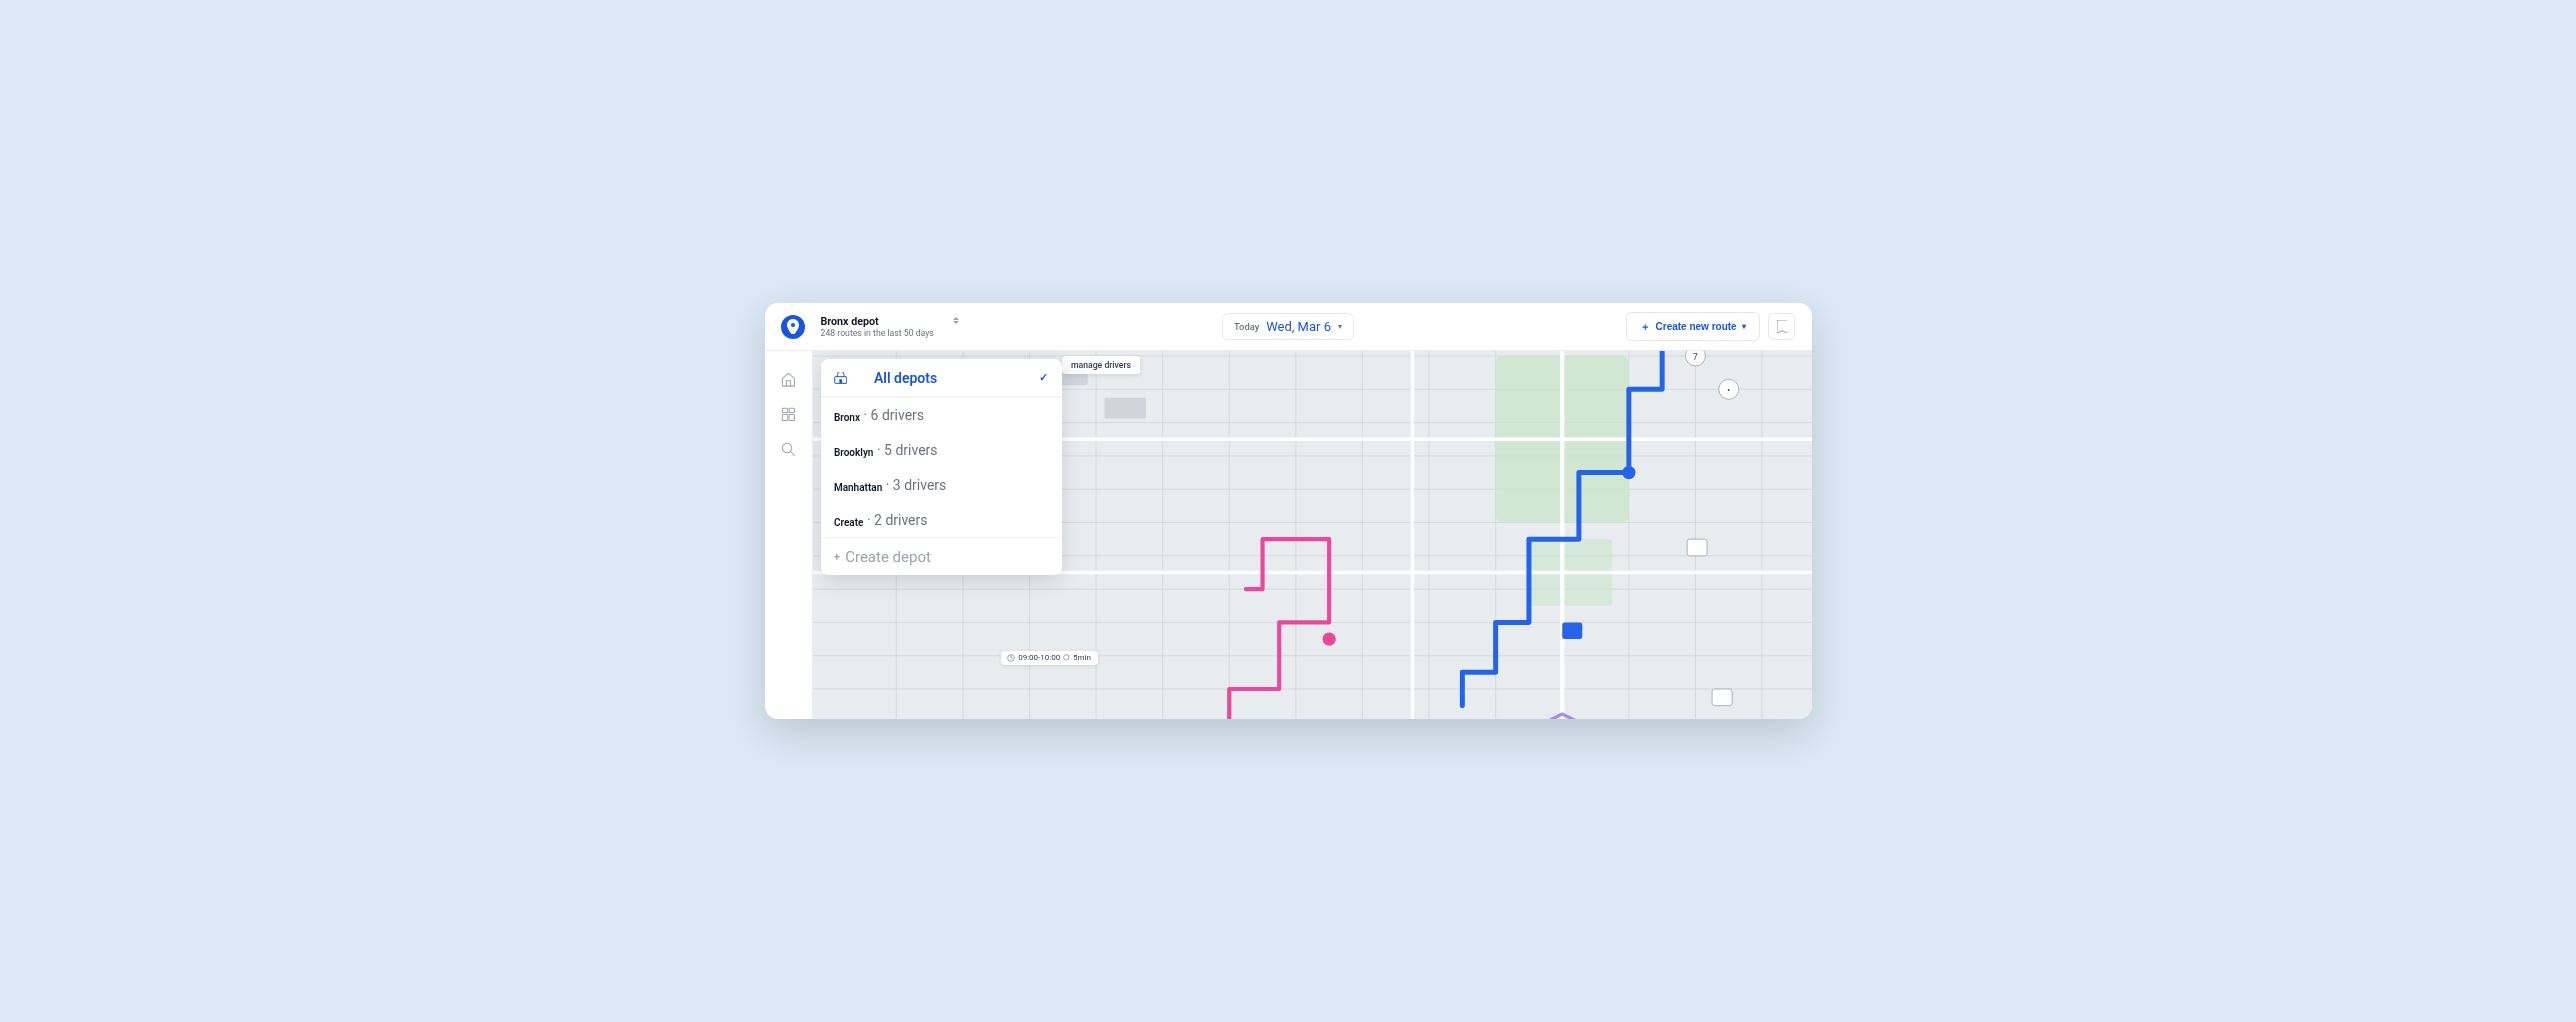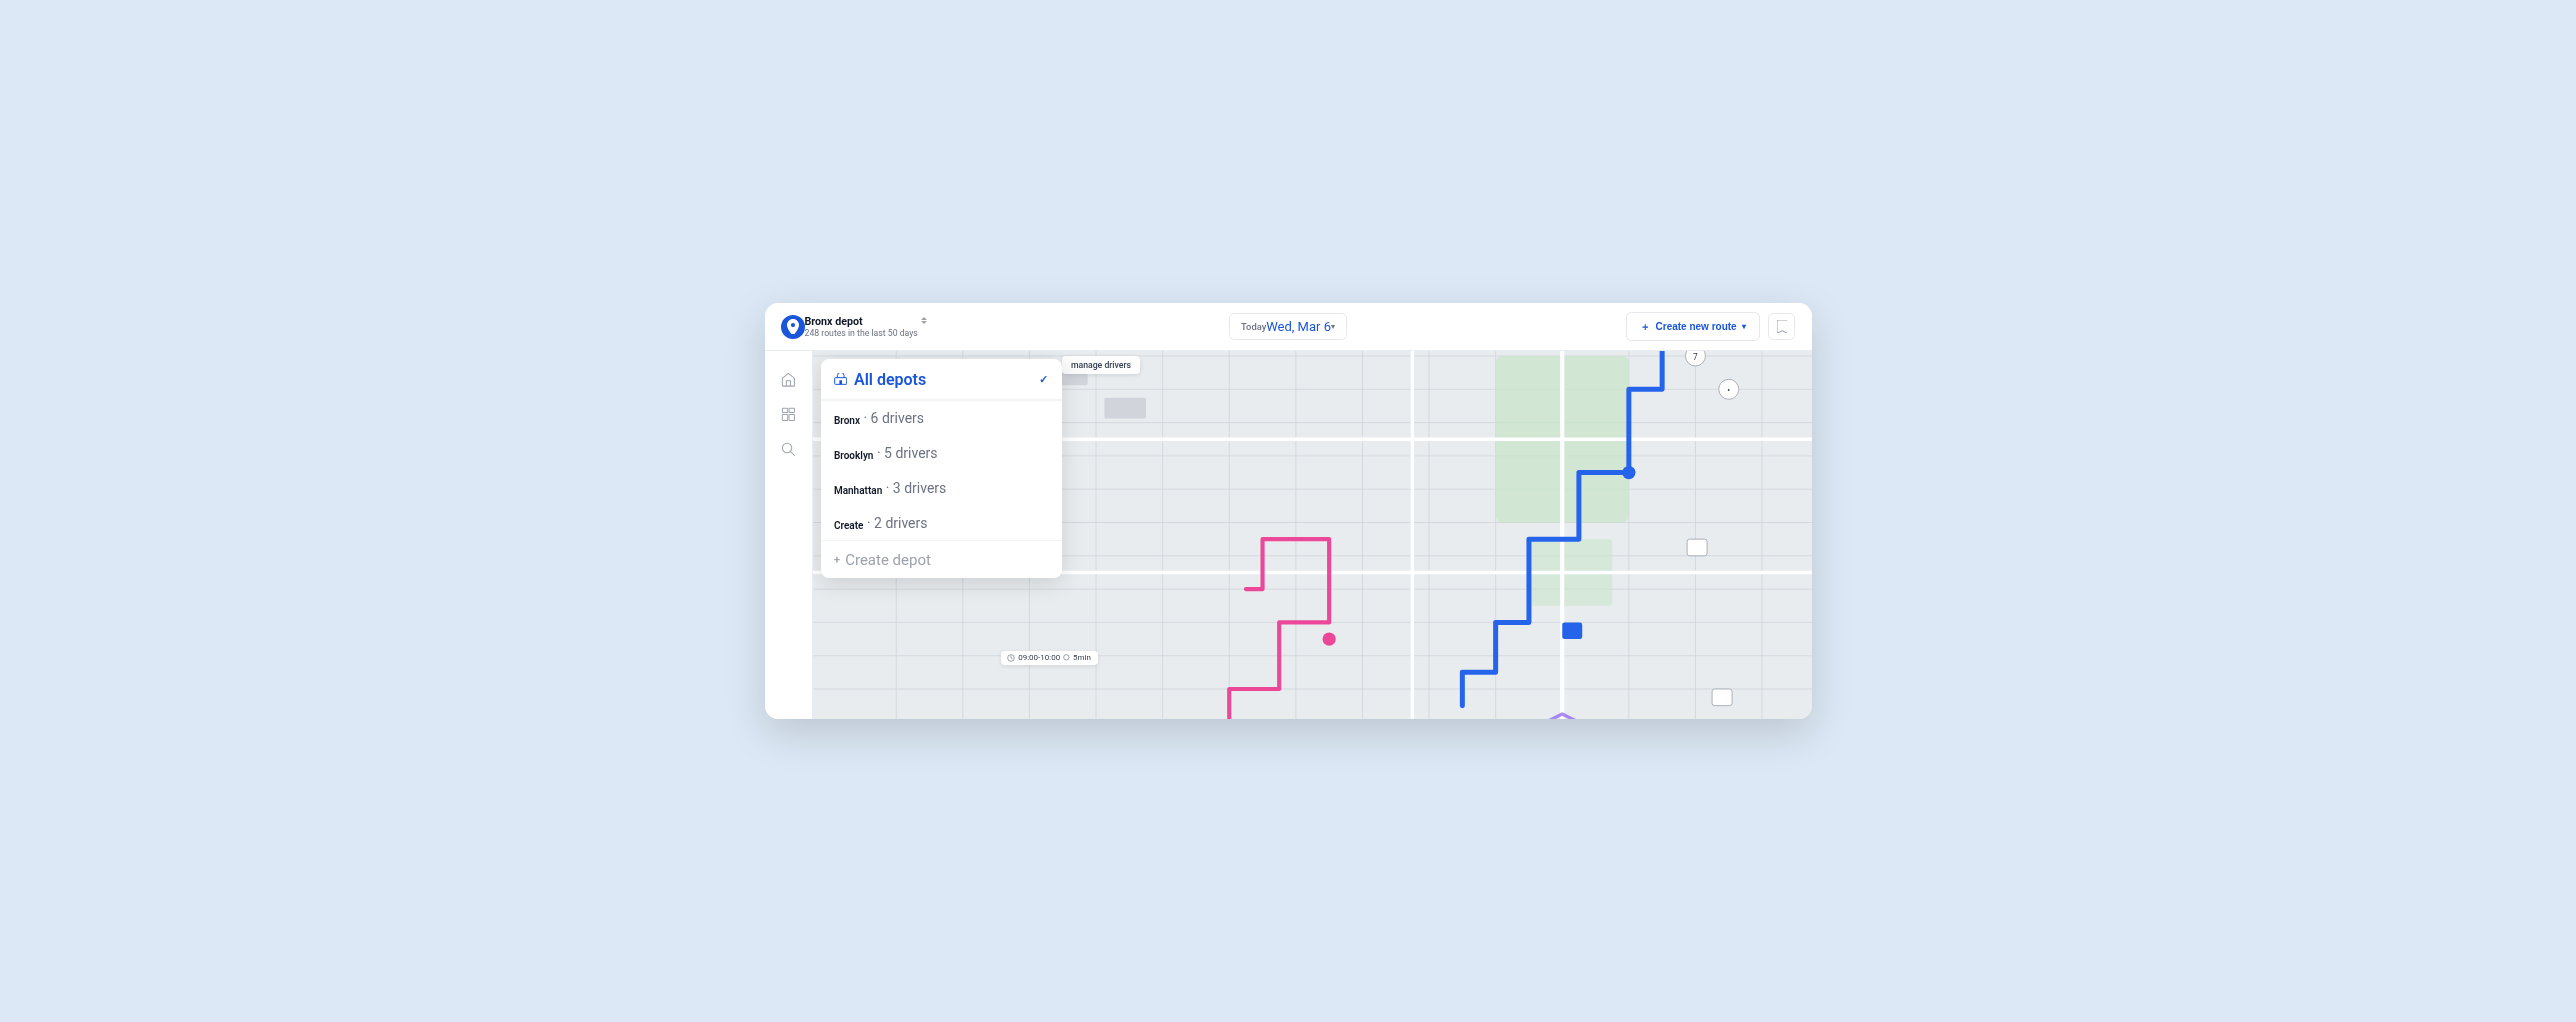--- a/index.html
+++ b/index.html
@@ -36,21 +36,21 @@
       background: #ffffff;
       padding: 0 16px;
       height: 48px;
       border-bottom: 0.7px solid #e8edf5;
       gap: 10.7px;
       flex-shrink: 0;
     }
 
     .header-left {
       display: flex;
-      gap: 0;
+      gap: 16px;
       flex: 1;
     }
 
     .location-pin-icon {
       width: 24px;
       height: 24px;
       background: #1a56db;
       border-radius: 50%;
       display: flex;
       align-items: center;
@@ -97,21 +97,21 @@
 
     .header-center {
       flex: 1;
       display: flex;
       justify-content: center;
     }
 
     .date-selector {
       display: flex;
       align-items: center;
-      gap: 0;
+      gap: 7px;
       padding: 5.4px 10.7px;
       border: 0.7px solid #e5e7eb;
       border-radius: 5.4px;
       cursor: pointer;
       background: white;
     }
 
     .date-today {
       font-size: 9.4px;
       color: #6b7280;
@@ -235,24 +235,25 @@
       transition: background 0.1s;
     }
 
     .dropdown-item-selected {
       display: flex;
       align-items: center;
       gap: 6.7px;
     }
 
     .all-depots-label {
-      font-size: 16px;
+      font-size: 14px;
       font-weight: 600;
       color: #1a56db;
       flex: 1;
+      margin-left: 20px;
     }
 
     .check-icon {
       color: #1a56db;
       font-size: 10.7px;
       font-weight: 700;
     }
 
     .dropdown-separator {
       height: 0.7px;

